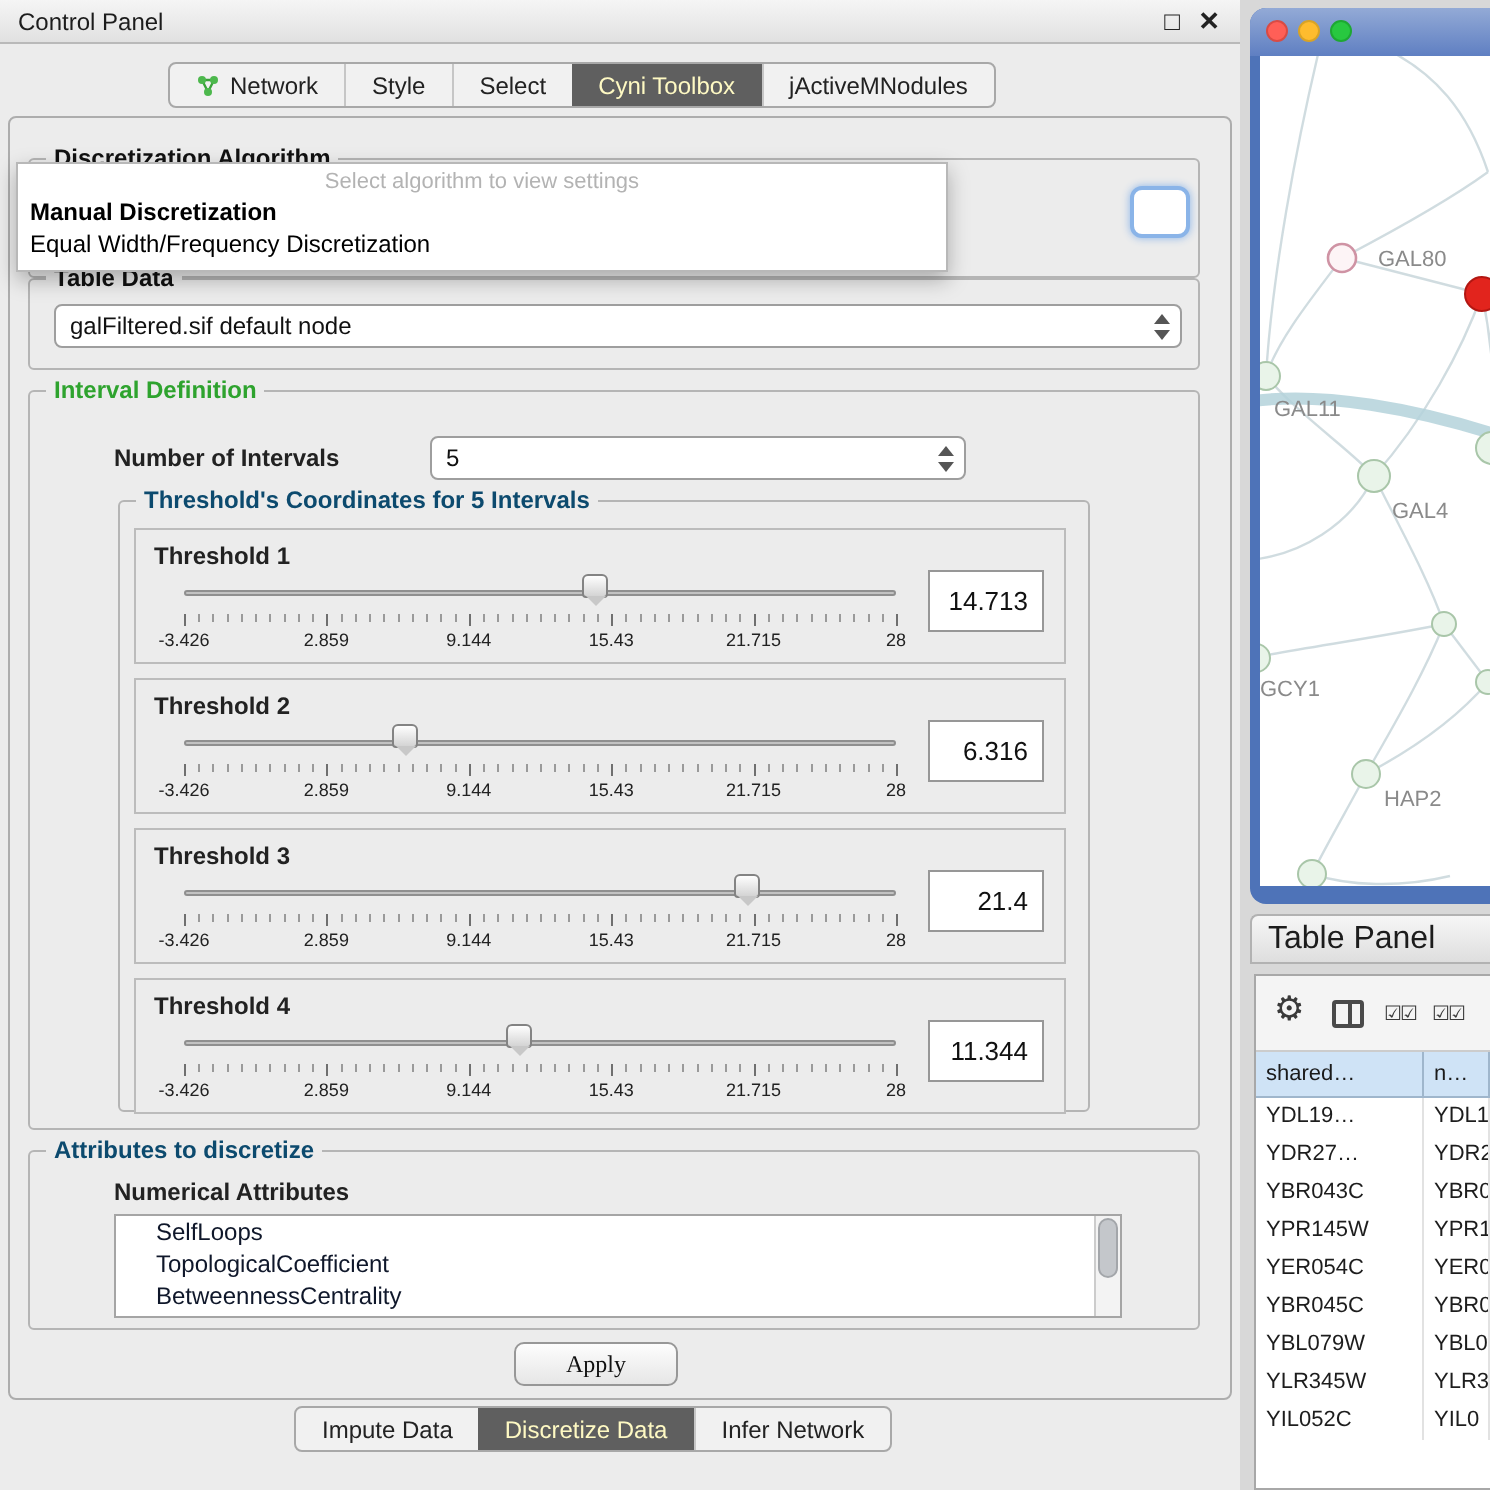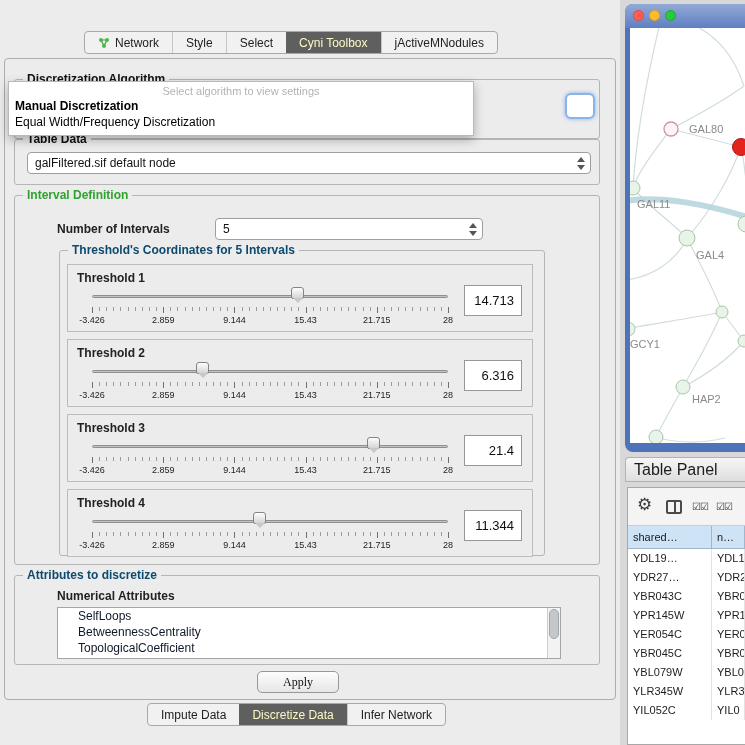--- a/index.html
+++ b/index.html
@@ -145,20 +145,25 @@
   .tr { display:flex; height:19px; }
   .td { height:19px; line-height:19px; font-size:11px; color:#1d1d1d; padding-left:5px;
     border-right:1px solid #e2e2e2; overflow:hidden; white-space:nowrap; }
   .td.c1 { width:84px; }
   .td.c2 { flex:1; }
 </style>
 </head>
 <body>
 
 <div class="cp">
+  <div class="cp-titlebar">
+    <span class="cp-title">Control Panel</span>
+    <span class="winbtn float-btn">□</span>
+    <span class="winbtn close-btn">✕</span>
+  </div>
 
   <div class="tabstrip top-tabs">
     <div class="tab">
       <svg class="net-tab-icon" viewBox="0 0 12 12">
         <line x1="3" y1="3" x2="9" y2="3" stroke="#3aa33a" stroke-width="1.2"></line>
         <line x1="3" y1="3" x2="6" y2="9" stroke="#3aa33a" stroke-width="1.2"></line>
         <line x1="9" y1="3" x2="6" y2="9" stroke="#3aa33a" stroke-width="1.2"></line>
         <circle cx="3" cy="3" r="2" fill="#4db84d"></circle>
           <circle cx="9" cy="3" r="2" fill="#4db84d"></circle>
           <circle cx="6" cy="9" r="2" fill="#4db84d"></circle>
@@ -294,22 +299,22 @@
           <div class="value-box">11.344</div>
         </div>
       </div>
     </div>
 
     <div class="group attr-group">
       <span class="group-title gt-blue">Attributes to discretize</span>
       <div class="attr-title">Numerical Attributes</div>
       <div class="listbox">
         <div class="list-item">SelfLoops</div>
+        <div class="list-item">TopologicalCoefficient</div>
         <div class="list-item">BetweennessCentrality</div>
-        <div class="list-item">TopologicalCoefficient</div>
         <div class="vscroll">
             <div class="vthumb"></div>
           </div>
       </div>
     </div>
 
     <button class="apply-btn">Apply</button>
   </div>
 
   <div class="tabstrip bottom-tabs">

